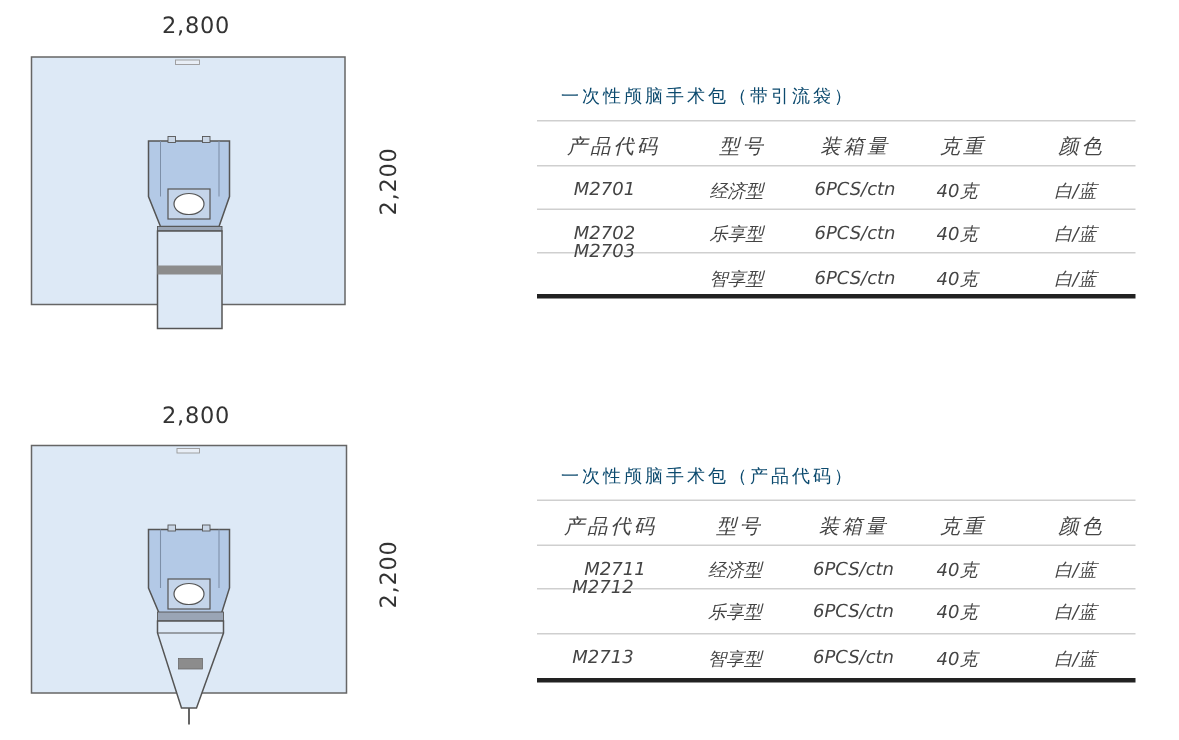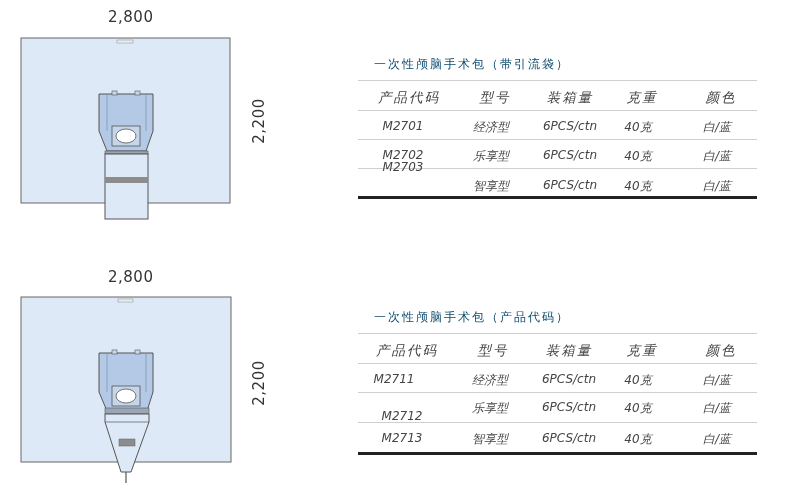--- a/index.html
+++ b/index.html
@@ -115,30 +115,30 @@
   <div class="tbl" style="top:333px;height:124px;">
     <div class="hline" style="top:0;"></div>
     <div class="cell head" style="left:49px;top:9px;">产品代码</div>
     <div class="cell head" style="left:135px;top:9px;">型号</div>
     <div class="cell head" style="left:211px;top:9px;">装箱量</div>
     <div class="cell head" style="left:284px;top:9px;">克重</div>
     <div class="cell head" style="left:363px;top:9px;">颜色</div>
     <div class="hline" style="top:30px;"></div>
 
     <div>
-      <div class="cell" style="left:36px;top:39px;">M2711</div>
+      <div class="cell" style="left:52px;top:39px;">M2711</div>
       <div class="cell" style="left:132px;top:39px;">经济型</div>
       <div class="cell" style="left:211px;top:39px;">6PCS/ctn</div>
       <div class="cell" style="left:280px;top:39px;">40克</div>
       <div class="cell" style="left:359px;top:39px;">白/蓝</div>
     </div>
     <div class="hline" style="top:59px;"></div>
 
     <div>
-      <div class="cell" style="left:44px;top:76px;text-align:right;">M2712</div>
+      <div class="cell" style="left:44px;top:51px;text-align:right;">M2712</div>
       <div class="cell" style="left:132px;top:67px;">乐享型</div>
       <div class="cell" style="left:211px;top:67px;">6PCS/ctn</div>
       <div class="cell" style="left:280px;top:67px;">40克</div>
       <div class="cell" style="left:359px;top:67px;">白/蓝</div>
     </div>
     <div class="hline" style="top:89px;"></div>
 
     <div>
       <div class="cell" style="left:44px;top:98px;">M2713</div>
       <div class="cell" style="left:132px;top:98px;">智享型</div>

